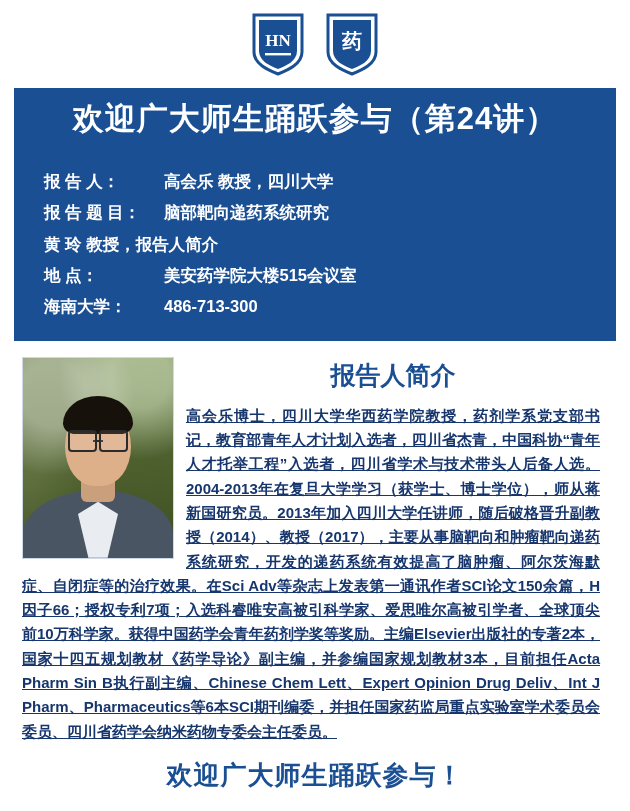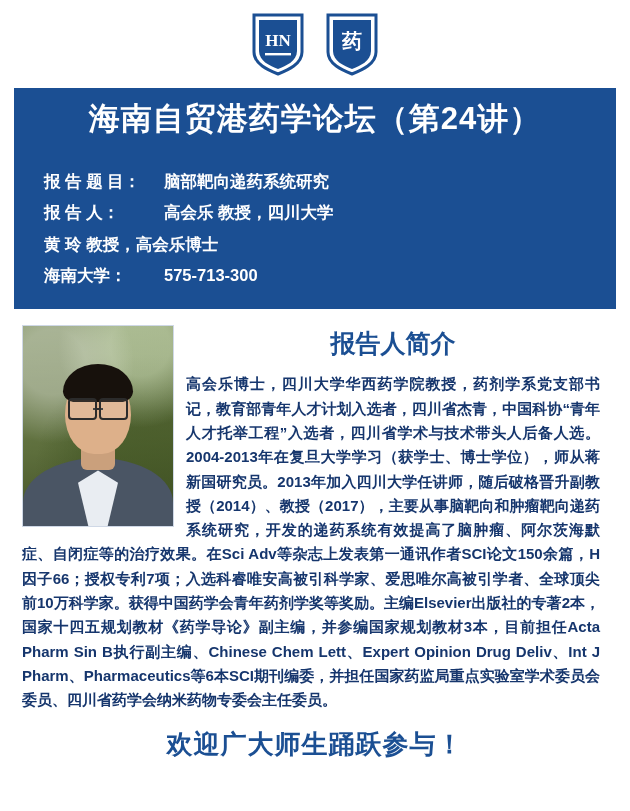--- a/index.html
+++ b/index.html
@@ -99,20 +99,21 @@
     font-weight: bold;
     margin: 4px 0 12px 0;
     padding-left: 120px;
   }
   .bio-body {
     font-size: 15px;
     line-height: 1.62;
     color: #16366d;
     text-align: justify;
     font-weight: bold;
+    text-decoration: underline;
   }
   .portrait {
     float: left;
     width: 152px;
     height: 202px;
     margin: 2px 12px 6px 0;
     border: 1px solid #cfd8e6;
     box-sizing: border-box;
     background: linear-gradient(160deg, #6f7f57 0%, #8d9b6d 38%, #53632f 100%);
     position: relative;
@@ -220,40 +221,44 @@
     <div class="crest">
       <svg width="56" height="64" viewBox="0 0 56 64" aria-hidden="true">
         <path d="M4 3 H52 V40 C52 52 38 58 28 62 C18 58 4 52 4 40 Z" fill="#ffffff" stroke="#1b4f93" stroke-width="3"></path>
         <path d="M9 8 H47 V39 C47 49 36 54 28 57 C20 54 9 49 9 39 Z" fill="#1b4f93"></path>
         <text x="28" y="36" text-anchor="middle" font-family="Liberation Serif, serif" font-size="20" font-weight="bold" fill="#ffffff">药</text>
       </svg>
     </div>
   </div>
 
   <div class="banner">
-    <div class="banner-title">海南自贸港药学论坛（第24讲）</div>
+    <div class="banner-title">欢迎广大师生踊跃参与（第24讲）</div>
   </div>
 
   <div class="info-block">
+    <div class="info-row">
+      <span class="info-label wide">报 告 人：</span>
+      <span class="info-value">高会乐 教授，四川大学</span>
+    </div>
     <div class="info-row">
       <span class="info-label wide">报 告 题 目：</span>
       <span class="info-value">脑部靶向递药系统研究</span>
     </div>
     <div class="info-row">
-      <span class="info-label wide">报 告 人：</span>
-      <span class="info-value">高会乐 教授，四川大学</span>
-    </div>
-    <div class="info-row">
-      <span class="info-value">黄 玲 教授，高会乐博士</span>
-    </div>
-    <div class="info-row">
+      <span class="info-value">黄 玲 教授，报告人简介</span>
+    </div>
+    <div class="info-row">
+    </div>
+    <div class="info-row">
+      <span class="info-label wide">地 点：</span>
+      <span class="info-value">美安药学院大楼515会议室</span>
     </div>
     <div class="info-row">
       <span class="info-label wide">海南大学：</span>
-      <span class="info-value">575-713-300</span>
+      <span class="info-value">486-713-300</span>
     </div>
   </div>
 
   <div class="bio-wrap clearfix">
     <div class="portrait">
       <div class="p-bg-blur"></div>
       <div class="p-shoulders"></div>
       <div class="p-shirt"></div>
       <div class="p-neck"></div>
       <div class="p-head"></div>

